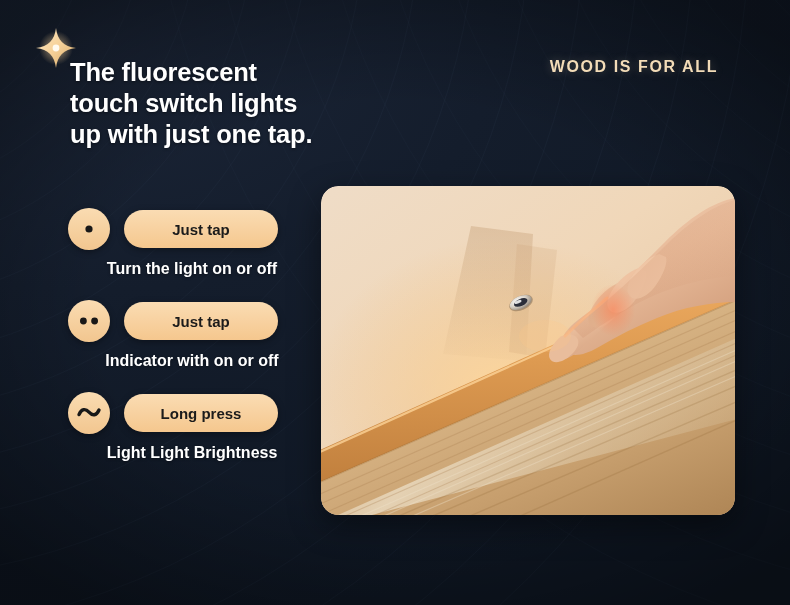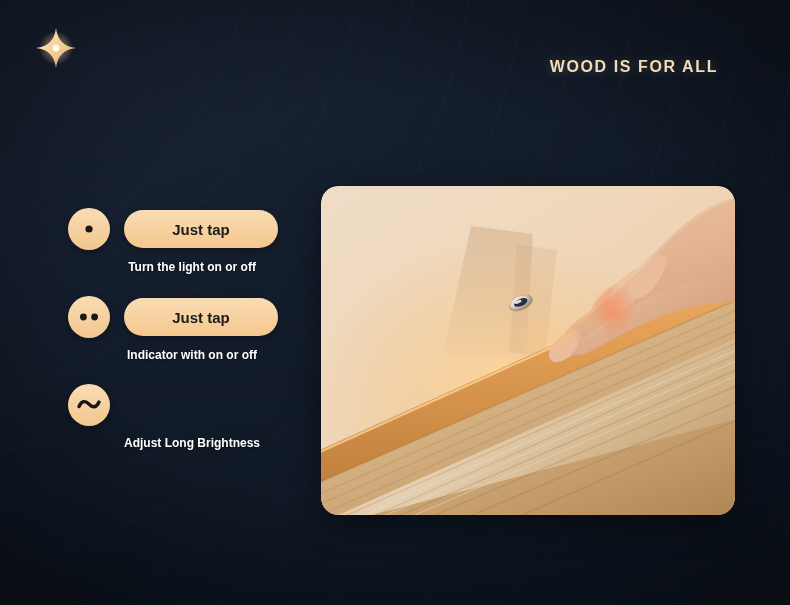--- a/index.html
+++ b/index.html
@@ -82,21 +82,21 @@
     font-size: 15px;
     font-weight: 700;
     display:flex; align-items:center; justify-content:center;
     box-shadow: 0 2px 7px rgba(0,0,0,.35);
     white-space:nowrap;
   }
 
   .caption {
     margin-top: 10px;
     color:#ffffff;
-    font-size: 12px;
+    font-size: 16px;
     font-weight: 700;
     text-align:center;
     width: 248px;
     text-shadow: 0 1px 3px rgba(0,0,0,.4);
   }
 
   
   .photo {
     position:absolute;
     left:321px; top:186px;
@@ -173,20 +173,23 @@
           <stop offset="50%" stop-color="#f6d199"></stop>
           <stop offset="100%" stop-color="#d8a865"></stop>
         </linearGradient>
       </defs>
       <circle cx="22" cy="22" r="17" fill="url(#spGlow)"></circle>
       <path d="M22 2 C23.4 14.3 29.7 20.6 42 22 C29.7 23.4 23.4 29.7 22 42 C20.6 29.7 14.3 23.4 2 22 C14.3 20.6 20.6 14.3 22 2 Z" fill="url(#spBody)"></path>
       <circle cx="22" cy="22" r="3.4" fill="#fffaf0"></circle>
     </svg>
   </div>
 
+  <h1 class="headline">The fluorescent
+touch switch lights
+up with just one tap.</h1>
 
   <div class="tagline">WOOD IS FOR ALL</div>
 
   <div class="features">
 
     <div class="feature">
       <div class="feature-top">
         <div class="fi-circle">
           <svg width="42" height="42" viewBox="0 0 42 42" aria-hidden="true">
             <circle cx="21" cy="21" r="3.6" fill="#181818"></circle>
@@ -210,22 +213,23 @@
       <div class="caption">Indicator with on or off</div>
     </div>
 
     <div class="feature">
       <div class="feature-top">
         <div class="fi-circle">
           <svg width="42" height="42" viewBox="0 0 42 42" aria-hidden="true">
             <path d="M11 22.6 C13.6 16.4 17.6 16.4 21 20.2 C24.4 24 28.4 24 31 18" fill="none" stroke="#181818" stroke-width="3.4" stroke-linecap="round" stroke-linejoin="round"></path>
           </svg>
         </div>
+        <div class="pill">Long press</div>
       </div>
-      <div class="caption">Adjust Long Brightness</div>
+      <div class="caption">Light Light Brightness</div>
     </div>
 
   </div>
 
   <div class="photo">
     <svg viewBox="0 0 414 329" preserveAspectRatio="xMidYMid slice" aria-hidden="true">
       <defs>
 
         <linearGradient id="wall" x1="0.05" y1="0" x2="0.95" y2="1">
           <stop offset="0%" stop-color="#efdcc6"></stop>

